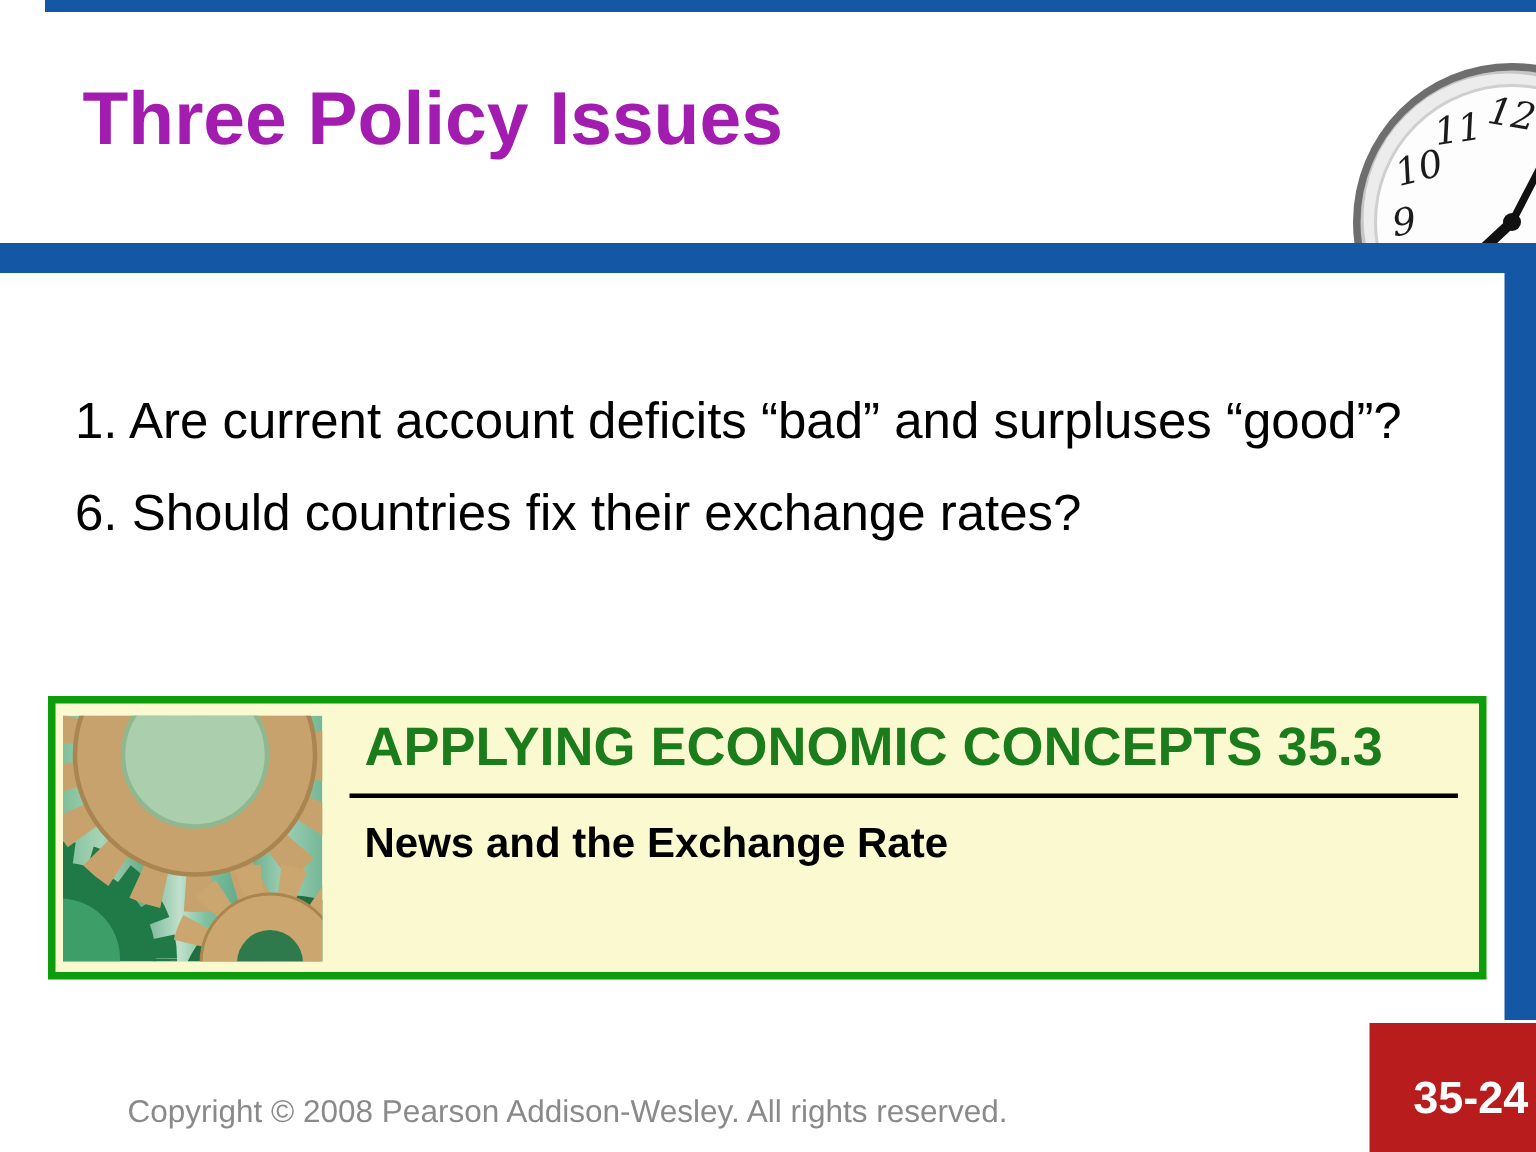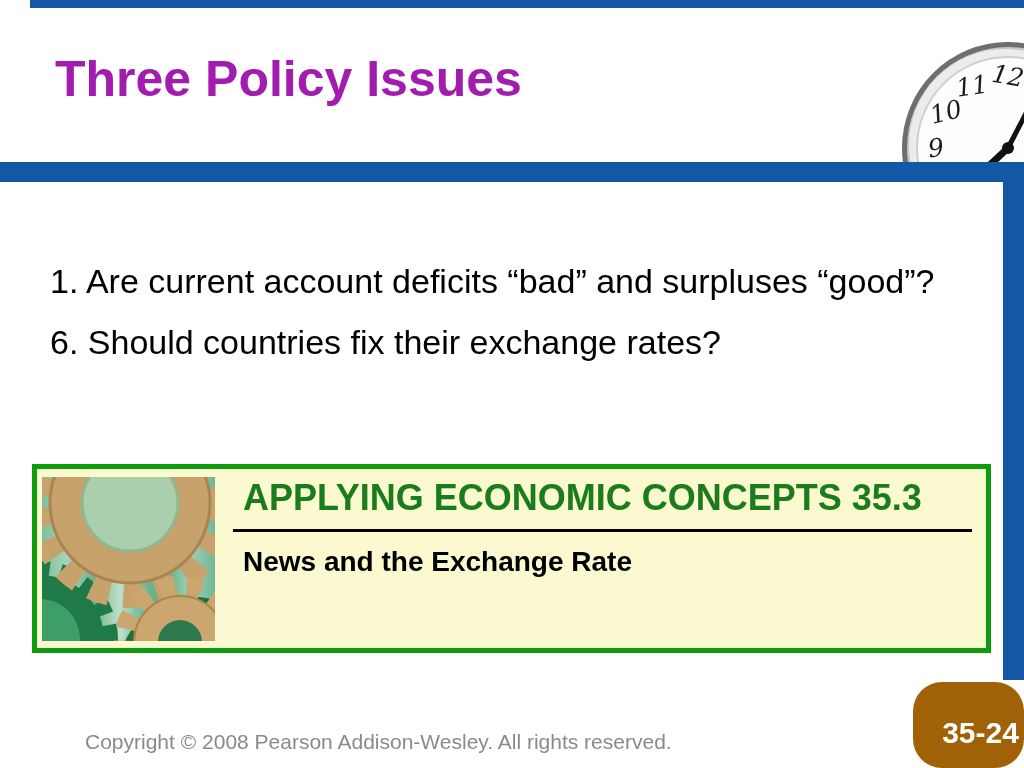--- a/index.html
+++ b/index.html
@@ -22,23 +22,23 @@
   .callout{position:absolute;left:32px;top:464px;width:949px;height:179px;
            border:5px solid #0C9C0C;background:#FAF9CF;display:flex;align-items:flex-start;}
   .gears{width:173px;height:164px;margin:8px 0 0 5px;flex:0 0 auto;overflow:hidden;}
   .callout-text{margin-left:28px;padding-top:8px;flex:1 1 auto;}
   .callout-heading{font-size:36px;font-weight:bold;color:#1A7C1A;line-height:42px;white-space:nowrap;}
   .callout-rule{height:3px;background:#000;width:739px;margin:10px 0 10px -10px;}
   .callout-subtitle{font-size:28px;font-weight:bold;color:#000;line-height:40px;white-space:nowrap;}
 
   .copyright{position:absolute;left:45px;top:730px;font-size:21px;color:#8A8A8A;margin-left:40px;}
 
-  .page-box{position:absolute;left:913px;top:682px;width:111px;height:86px;background:#a16207;
+  .page-box{position:absolute;left:913px;top:682px;width:111px;height:86px;background:#b91c1c;
             box-sizing:border-box;display:flex;align-items:center;justify-content:center;
-            padding-left:24px;padding-top:16px;z-index:6;border-radius:29px;}
+            padding-left:24px;padding-top:16px;z-index:6;}
   .page-box span{color:#fff;font-weight:bold;font-size:30px;letter-spacing:0;}
 </style>
 </head>
 <body>
 
 <div class="slide">
 
   <div class="top-strip"></div>
 
   <h1 class="title">Three Policy Issues</h1>

